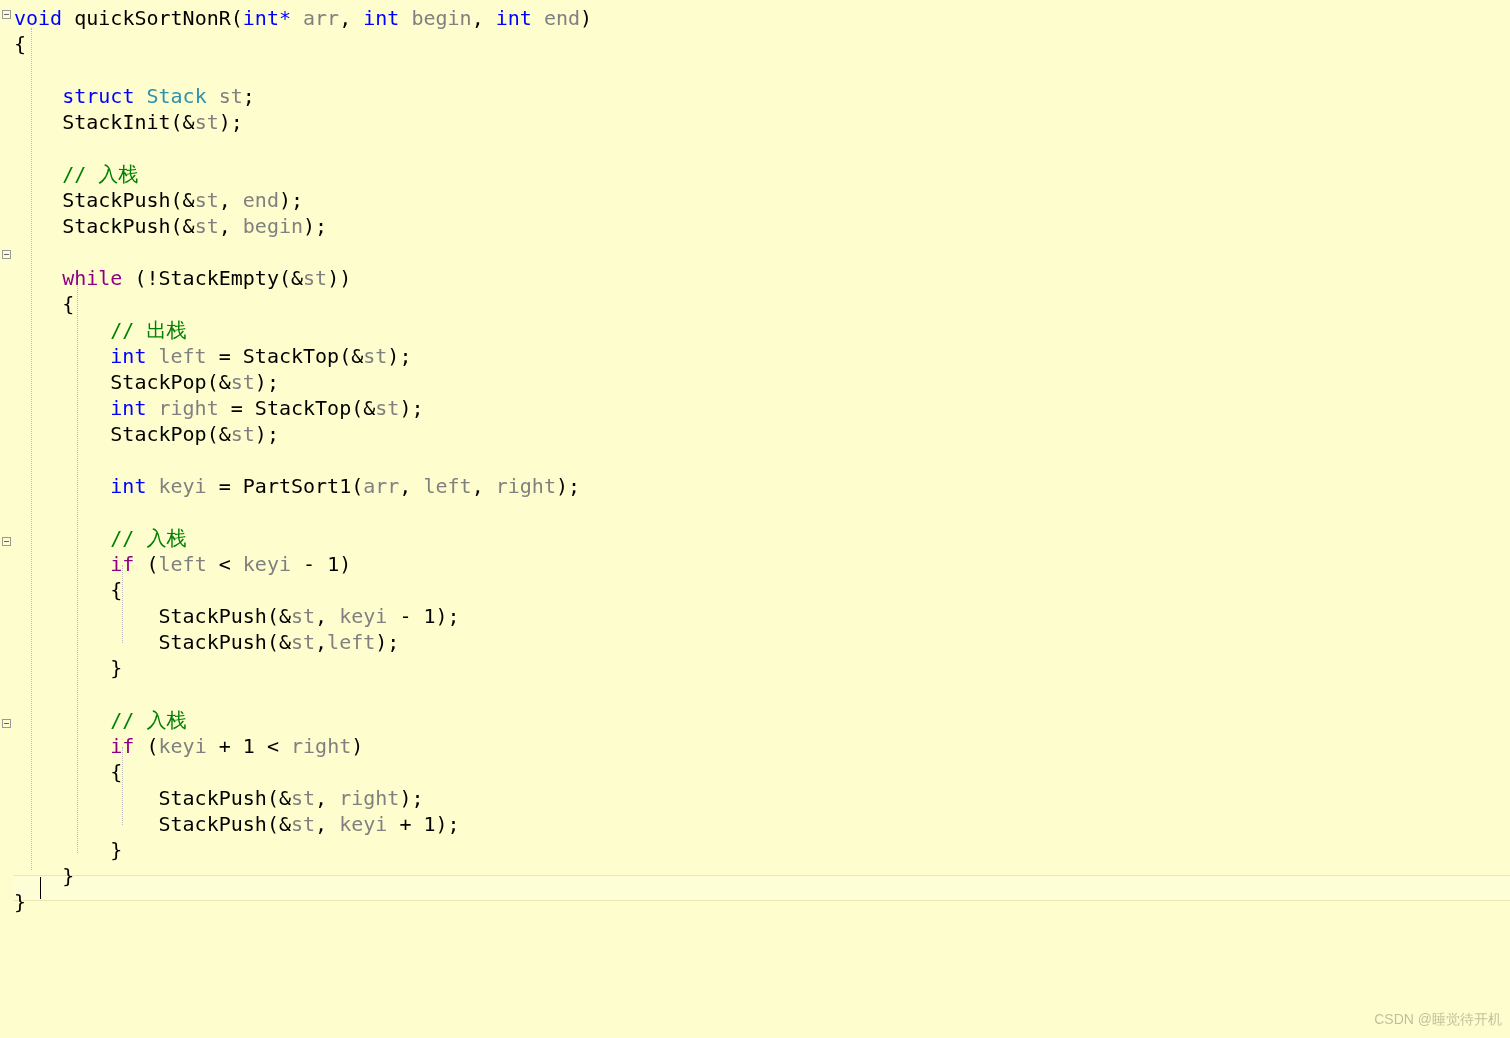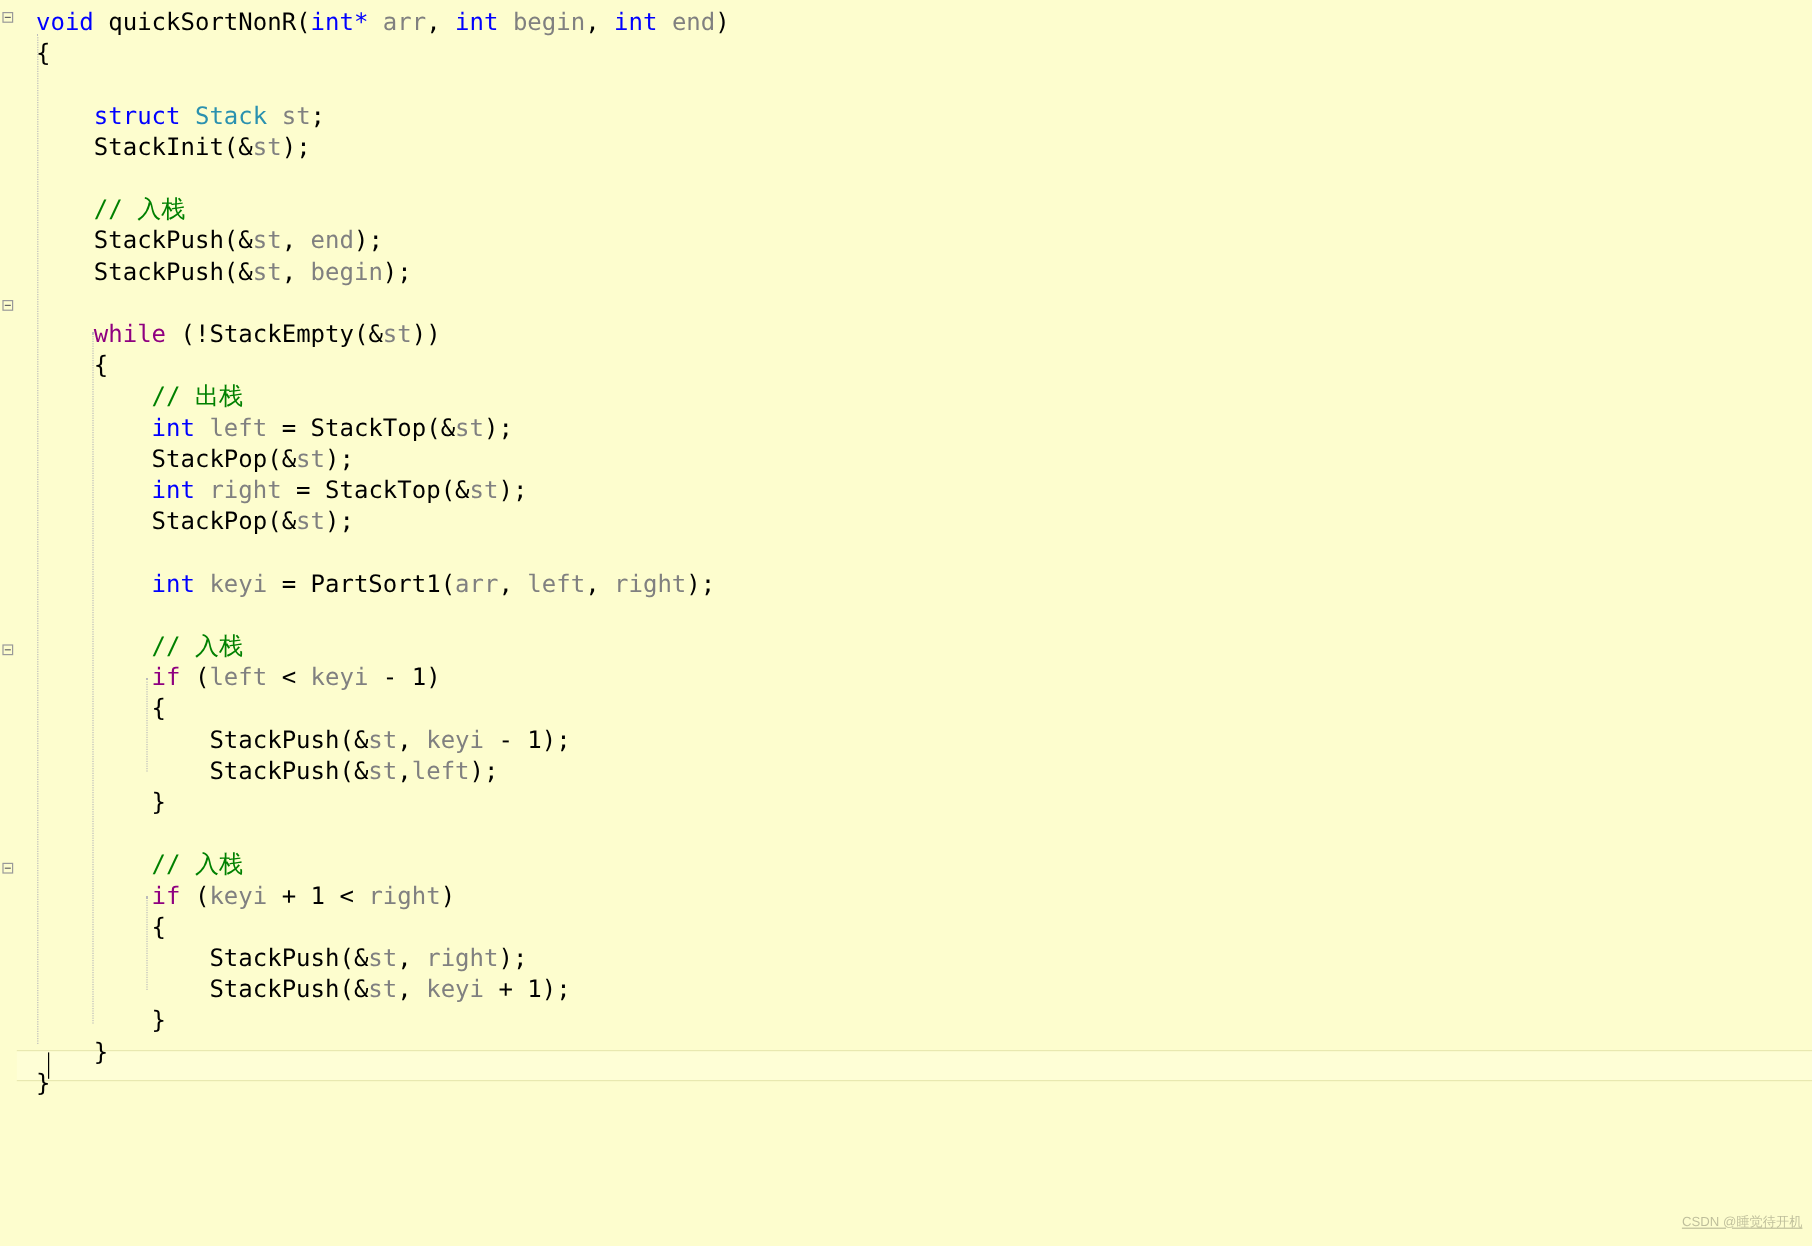--- a/index.html
+++ b/index.html
@@ -29,45 +29,44 @@
   cursor: pointer;
 }
 .fold::before, .fold::after {
   content: '';
   position: absolute;
   background: #666;
 }
 .fold::before { left: 1px; top: 3px; width: 5px; height: 1px; }
 .code {
   position: absolute;
-  left: 30px;
+  left: 14px;
   top: 5px;
   white-space: pre;
   color: #000;
 }
 .guide {
   position: absolute;
   top: 28px;
   width: 0;
   border-left: 1px dotted #bbb;
 }
 .kw-type { color: #0000ff; }
 .kw-ctrl { color: #8f0080; }
 .ident-type { color: #2b91af; }
 .param { color: #808080; }
 .num { color: #000; }
 .comment { color: #008000; }
 .watermark {
   position: absolute;
   right: 8px;
   bottom: 6px;
-  font-size: 11px;
+  font-size: 14px;
   color: rgba(0,0,0,0.25);
   font-family: sans-serif;
-  text-decoration: underline;
 }
 .cursor-line {
   position: absolute;
   left: 14px;
   right: 0;
   height: 26px;
   background: rgba(255,255,220,0.6);
   border-top: 1px solid #e8e8b0;
   border-bottom: 1px solid #e8e8b0;
 }

